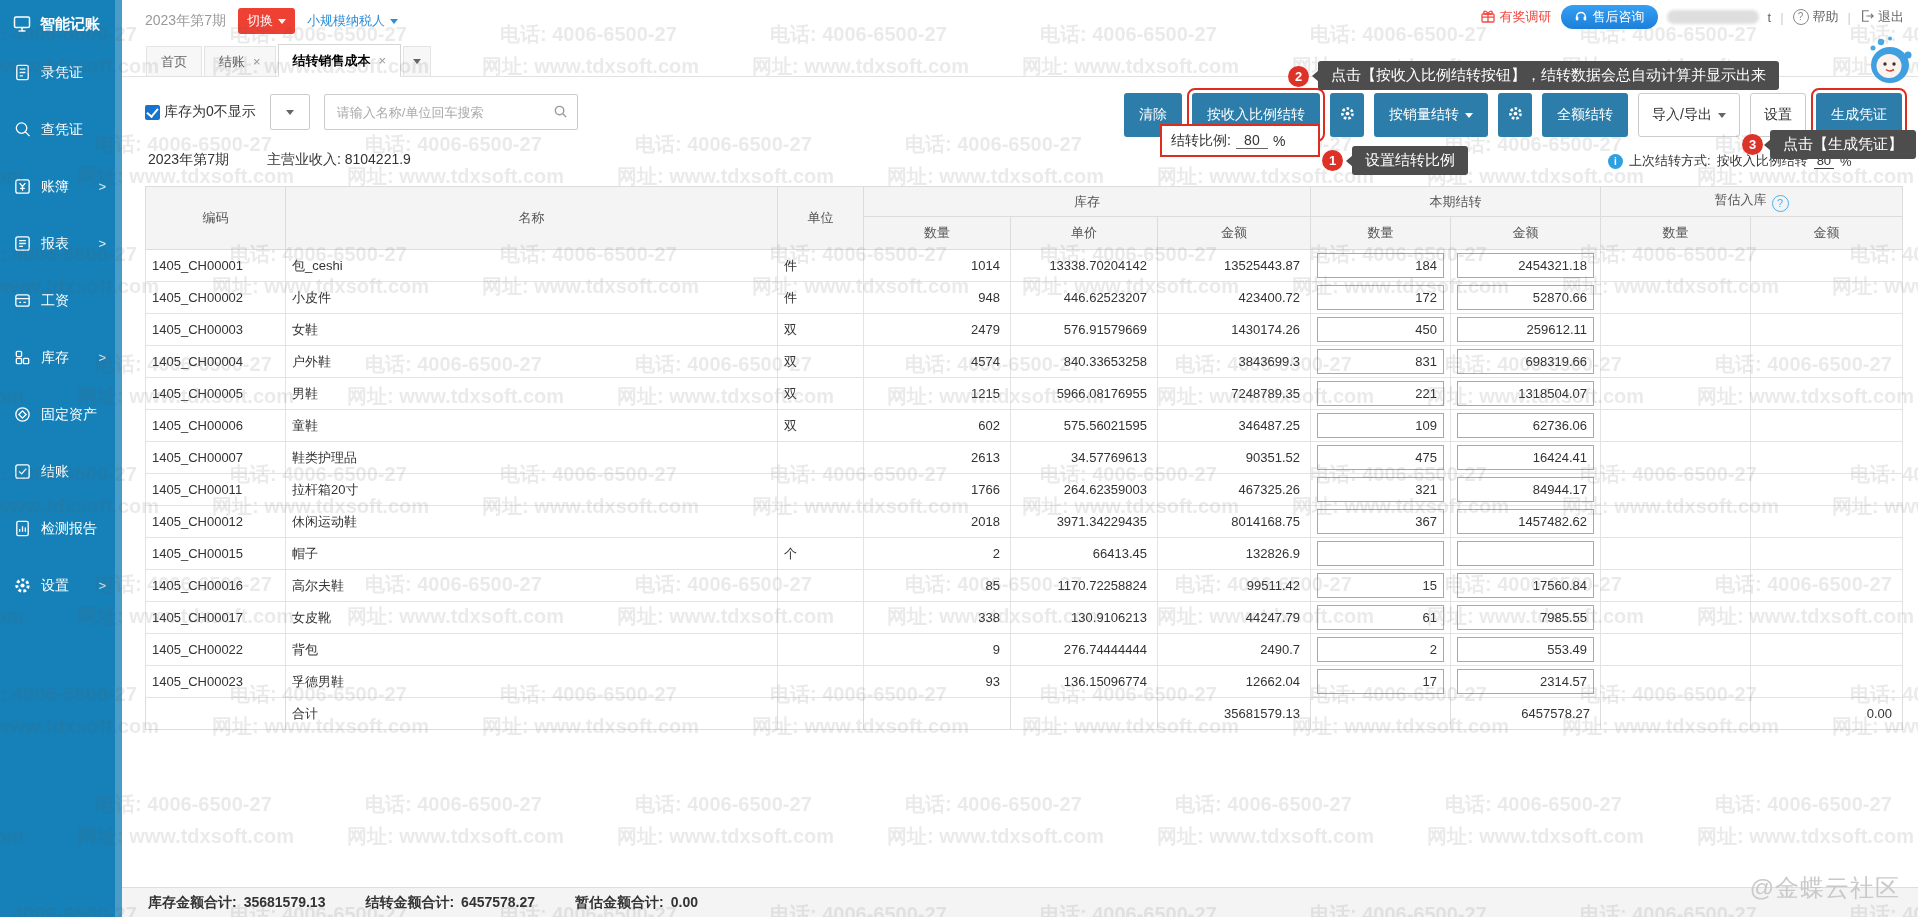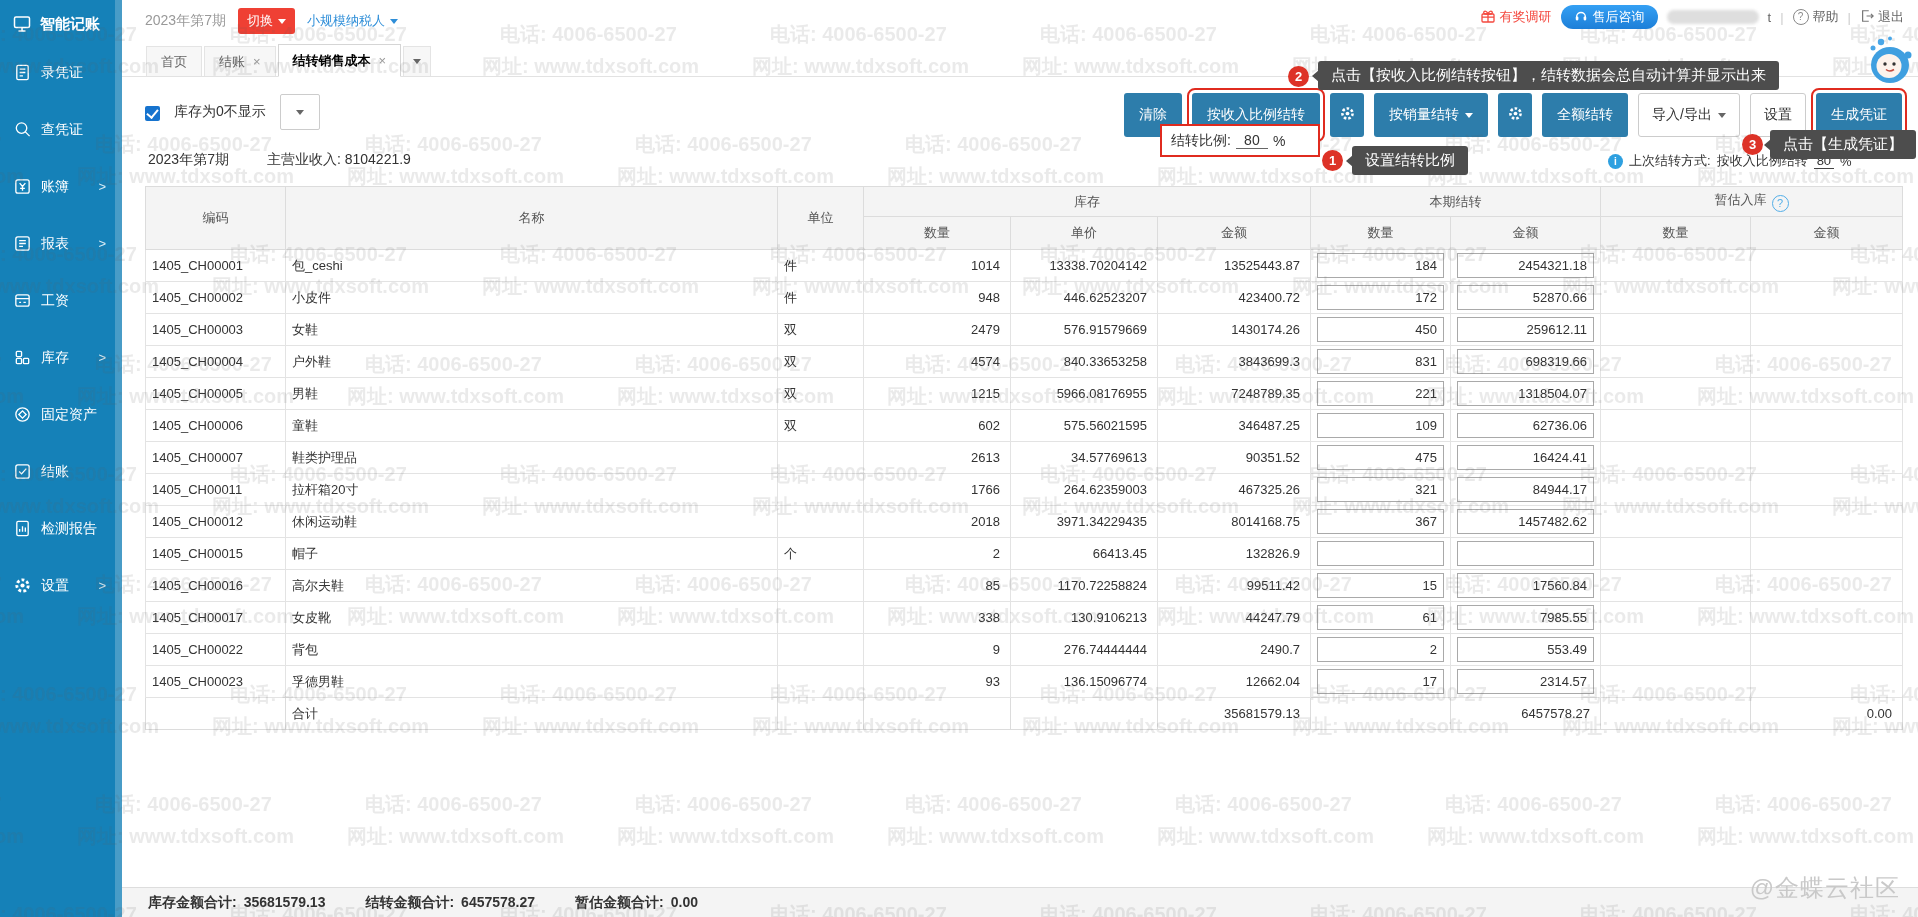--- a/index.html
+++ b/index.html
@@ -34,21 +34,21 @@
   .util{display:flex;align-items:center;gap:4px;cursor:pointer;}
   .mascot{position:absolute;left:1862px;top:34px;z-index:44;cursor:pointer;}
   
   .tabbar{position:absolute;left:122px;right:0;top:46px;height:31px;border-bottom:1px solid #e2e2e2;background:#fff;display:flex;align-items:flex-end;padding-left:24px;box-sizing:border-box;z-index:4;}
   .tab{display:flex;align-items:center;gap:8px;height:29px;padding:0 14px;font-size:13px;color:#666;background:#f7f7f7;border:1px solid #e4e4e4;border-bottom:none;margin-right:2px;cursor:pointer;}
   .tab.active{background:#fff;font-weight:bold;color:#000;border-color:#d5d5d5;margin-bottom:-1px;height:31px;border-bottom:1px solid #fff;}
   .tab .tab-close{color:#999;font-size:13px;font-weight:normal;}
   .tab-caret{display:flex;align-items:center;justify-content:center;width:26px;height:29px;border:1px solid #e4e4e4;border-bottom:none;background:#f7f7f7;cursor:pointer;}
   
   .filter-row{position:absolute;left:145px;top:94px;display:flex;align-items:center;gap:14px;z-index:5;}
-  .cb-wrap{display:flex;align-items:flex-end;gap:14px;font-size:14px;color:#333;}
+  .cb-wrap{display:flex;align-items:center;gap:4px;font-size:14px;color:#333;}
   .cb{position:relative;width:15px;height:15px;background:#1673ce;border-radius:2px;cursor:pointer;}
   .cb::after{content:'';position:absolute;left:4px;top:1px;width:5px;height:9px;border:solid #fff;border-width:0 2px 2px 0;transform:rotate(40deg);}
   .mini-dd{display:flex;align-items:center;justify-content:center;width:38px;height:34px;border:1px solid #ccc;border-radius:2px;background:#fff;cursor:pointer;}
   .search-wrap{position:relative;width:252px;height:34px;border:1px solid #ccc;border-radius:2px;background:#fff;}
   .search-wrap input{border:none;outline:none;width:210px;height:30px;margin:1px 0 0 10px;font-size:13px;color:#333;font-family:inherit;}
   .search-wrap input::placeholder{color:#aaa;}
   .search-ic{position:absolute;right:9px;top:9px;}
   
   .info-left{position:absolute;left:148px;top:151px;display:flex;gap:38px;font-size:14px;color:#333;z-index:5;}
   .last-method{position:absolute;left:1608px;top:152px;display:flex;align-items:center;gap:6px;font-size:13px;color:#333;z-index:45;}
@@ -277,20 +277,27 @@
   </div>
 
 <div class="filter-row">
   <span class="cb-wrap">
     <span class="cb"></span>
     <span>库存为0不显示</span>
   </span>
   <span class="mini-dd">
     <span class="caret-g"></span>
   </span>
+  <span class="search-wrap">
+    <input type="text" placeholder="请输入名称/单位回车搜索" style="">
+    <span class="search-ic"><svg width="15" height="15" viewBox="0 0 16 16" fill="none" stroke="#999" stroke-width="1.5">
+          <circle cx="7" cy="7" r="4.5"></circle>
+          <path d="M10.5 10.5 14 14"></path>
+        </svg></span>
+  </span>
 </div>
 
 <div class="toolbar">
   <button class="btn btn-blue">
       <span>清除</span>
     </button>
   <button class="btn btn-blue red-ring">
       <span>按收入比例结转</span>
     </button>
   <button class="btn btn-gear">

